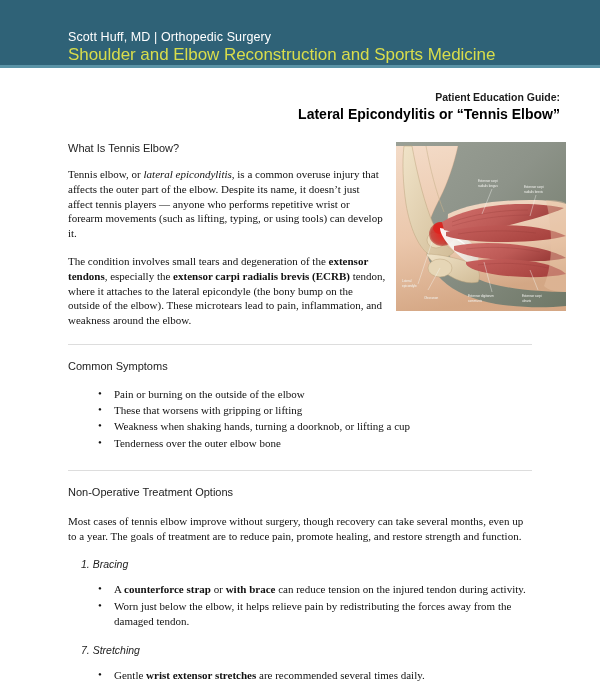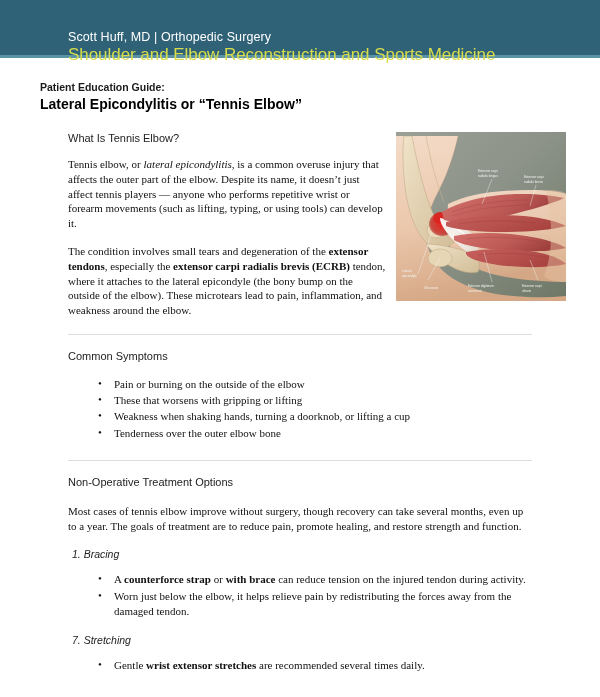--- a/index.html
+++ b/index.html
@@ -10,21 +10,21 @@
     width: 600px;
     height: 697px;
     background: #ffffff;
     font-family: "Liberation Sans", sans-serif;
     overflow: hidden;
   }
 
   
   .site-header {
     background: #2f6277;
-    height: 58px;
+    height: 68px;
     box-sizing: border-box;
     padding: 30px 0 0 68px;
     border-bottom: 3px solid #5a93a6;
   }
   .practice-name {
     color: #ffffff;
     font-family: "Liberation Sans", sans-serif;
     font-size: 12.5px;
     font-weight: 400;
     letter-spacing: 0.1px;
@@ -41,21 +41,21 @@
     margin-top: 2px;
     white-space: nowrap;
   }
 
   
   .page {
     padding: 0;
   }
 
   .doc-title-block {
-    text-align: left;
+    text-align: right;
     margin: 22px 0 0 0;
     padding: 0 40px;
   }
   .doc-eyebrow {
     font-family: "Liberation Sans", sans-serif;
     font-size: 10.5px;
     font-weight: bold;
     color: #1b1b1b;
     line-height: 14px;
   }
@@ -141,21 +141,21 @@
   }
 
   .sec-gap-top { margin-top: 14px; }
 
   h3.sub-head {
     font-family: "Liberation Sans", sans-serif;
     font-size: 10.5px;
     font-style: italic;
     font-weight: 400;
     color: #222222;
-    margin: 0 0 11px 4px;
+    margin: 0 0 11px 13px;
     line-height: 14px;
   }
 
   .para-gap { margin-top: 14px; }
 
   
   .anatomy-figure {
     width: 170px;
     height: 169px;
     position: relative;

